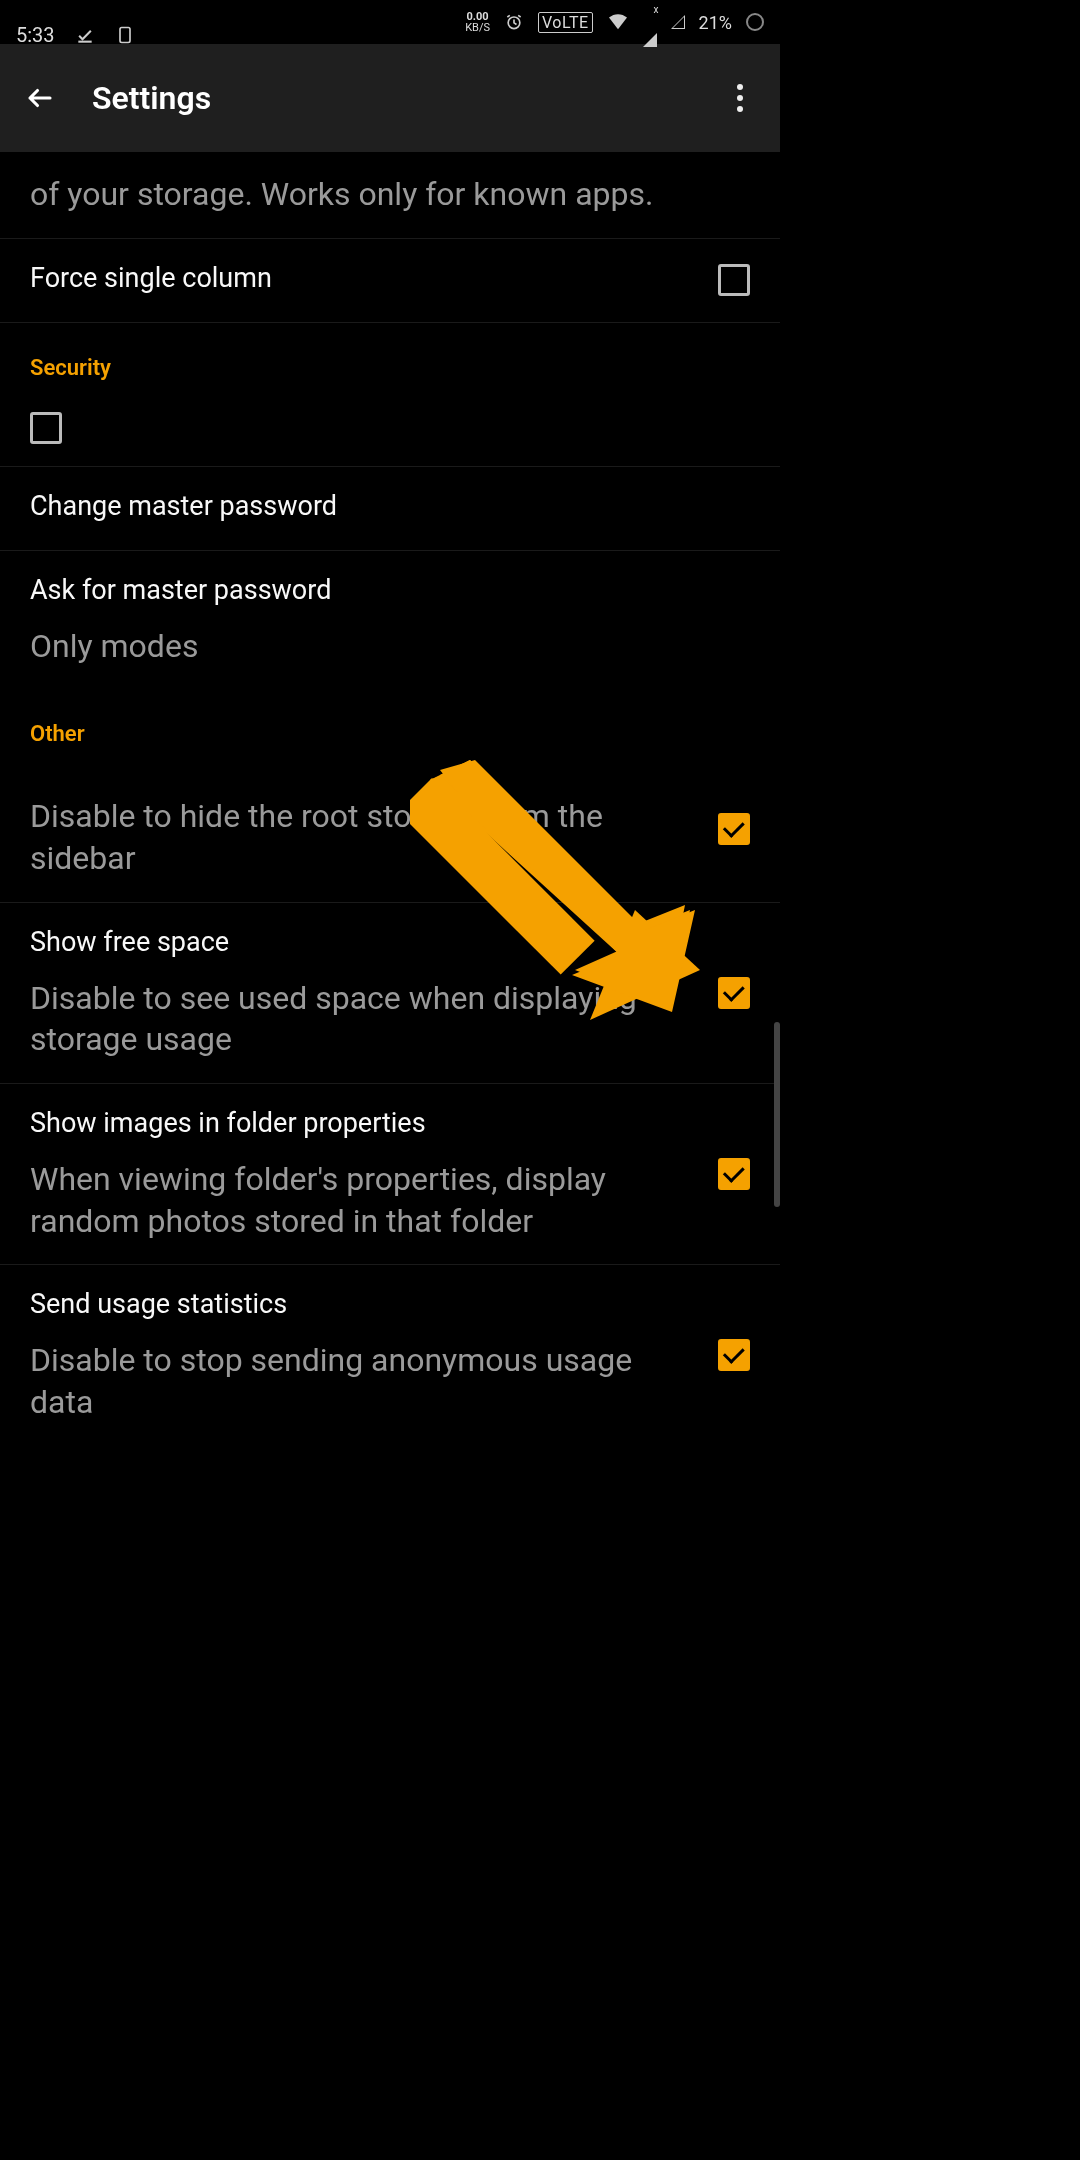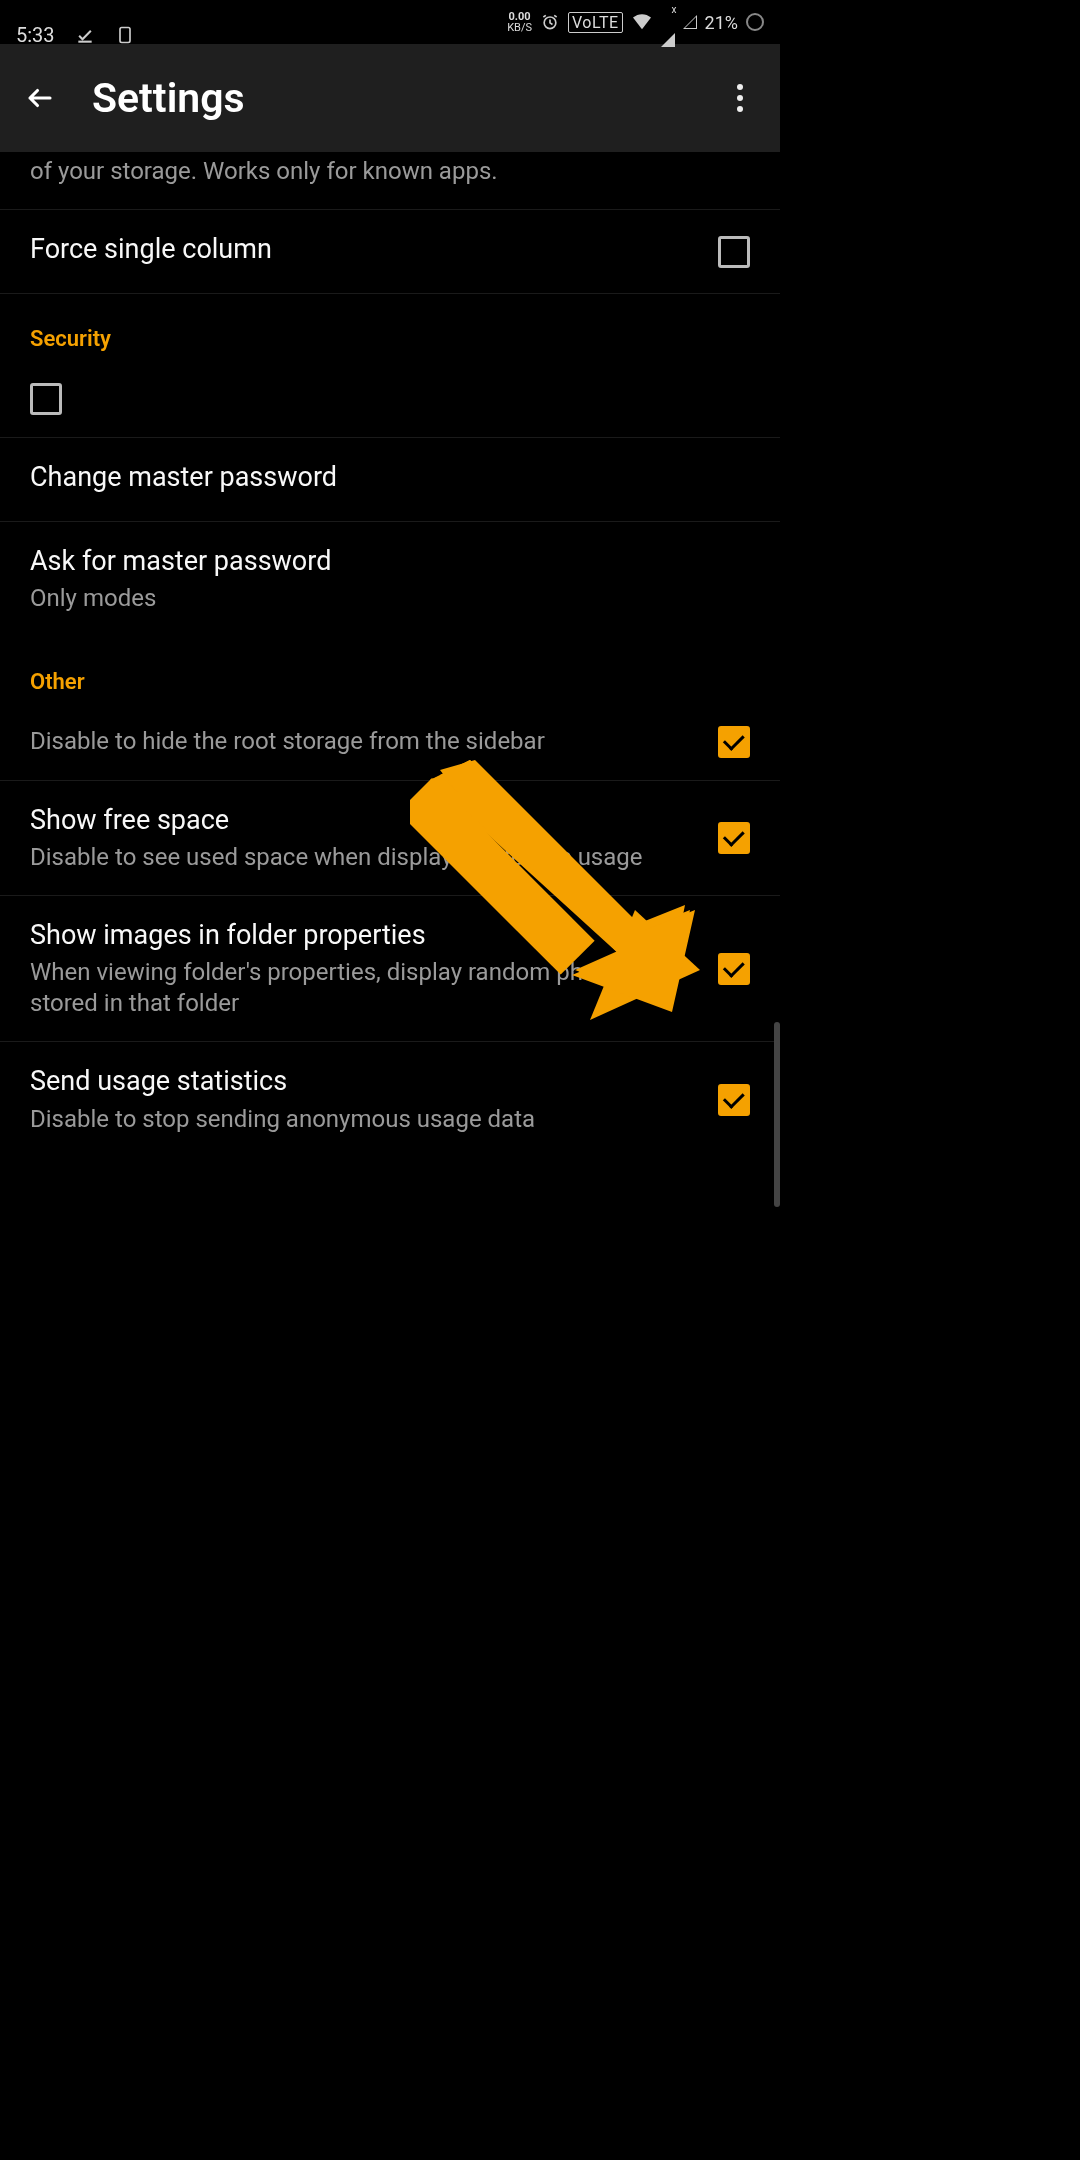--- a/index.html
+++ b/index.html
@@ -17,58 +17,58 @@
     height: 44px;
     background: #000;
     display: flex;
     align-items: center;
     padding: 0 16px;
     font-size: 20px;
     color: #ddd;
     justify-content: space-between;
   }
   .status-left { display:flex; align-items:center; gap:20px;margin-top:26px; }
-  .status-right { display:flex; align-items:center; gap:8px; font-size:18px; }
+  .status-right { display:flex; align-items:center; gap:14px; font-size:18px; }
   .status-right .net-speed { font-size:11px; line-height:1; text-align:center;}
   .volte { border:1.5px solid #ccc; padding:0 3px; font-size:16px; border-radius:2px; letter-spacing:0.5px;}
   .tri { width:0;height:0;border-left:14px solid transparent;border-bottom:14px solid #ccc; }
   .tri-outline { position:relative; width:0;height:0;border-left:14px solid transparent;border-bottom:14px solid #ccc; }
   .tri-outline::after{content:"";position:absolute;left:-12px;top:2px;width:0;height:0;border-left:11px solid transparent;border-bottom:11px solid #000;}
   .circ { width:18px;height:18px;border:2.5px solid #888;border-radius:50%; }
 
   
   .app-bar {
     height: 108px;
     background: #1f1f1f;
     display: flex;
     align-items: center;
     padding: 0 16px;
   }
   .app-bar .back { width:48px; height:48px; display:flex;align-items:center;justify-content:center;}
-  .app-bar .title { font-size:41px; font-weight:600; margin-left:28px; flex:1;}
+  .app-bar .title { font-size:32px; font-weight:600; margin-left:28px; flex:1;}
   .app-bar .more { width:48px;height:48px;display:flex;align-items:center;justify-content:center;}
   .dots-v { display:flex; flex-direction:column; gap:5px;}
   .dots-v span{ width:6px;height:6px;background:#eee;border-radius:50%;}
 
   
   .content {
     background:#000;
     height: calc(100% - 152px);
     overflow:hidden;
     position:relative;
   }
   .row {
     padding: 22px 30px 22px 30px;
     border-bottom: 1px solid #1a1a1a;
     display:flex;
     align-items:center;
   }
   .row .txt { flex:1; padding-right:20px;}
   .row .title-t { font-size:27px; color:#f8f8f8; line-height:1.3; margin-bottom:4px;}
-  .row .sub { font-size:24px; color:#9a9a9a; line-height:1.3;}
+  .row .sub { font-size:32px; color:#9a9a9a; line-height:1.3;margin-top:18px;}
   .section-header { padding: 32px 30px 10px; font-size:22px; color:#f5a100; font-weight:600; border:none;}
   .row.first-partial { padding-top:4px; padding-bottom:22px;}
   .row.first-partial .sub { color:#9a9a9a;}
 
   
   .chk {
     width:32px;height:32px;border:3px solid #bbb;border-radius:3px;flex-shrink:0;
     display:flex;align-items:center;justify-content:center;
   }
   .chk.checked { background:#f5a100; border-color:#f5a100;}

